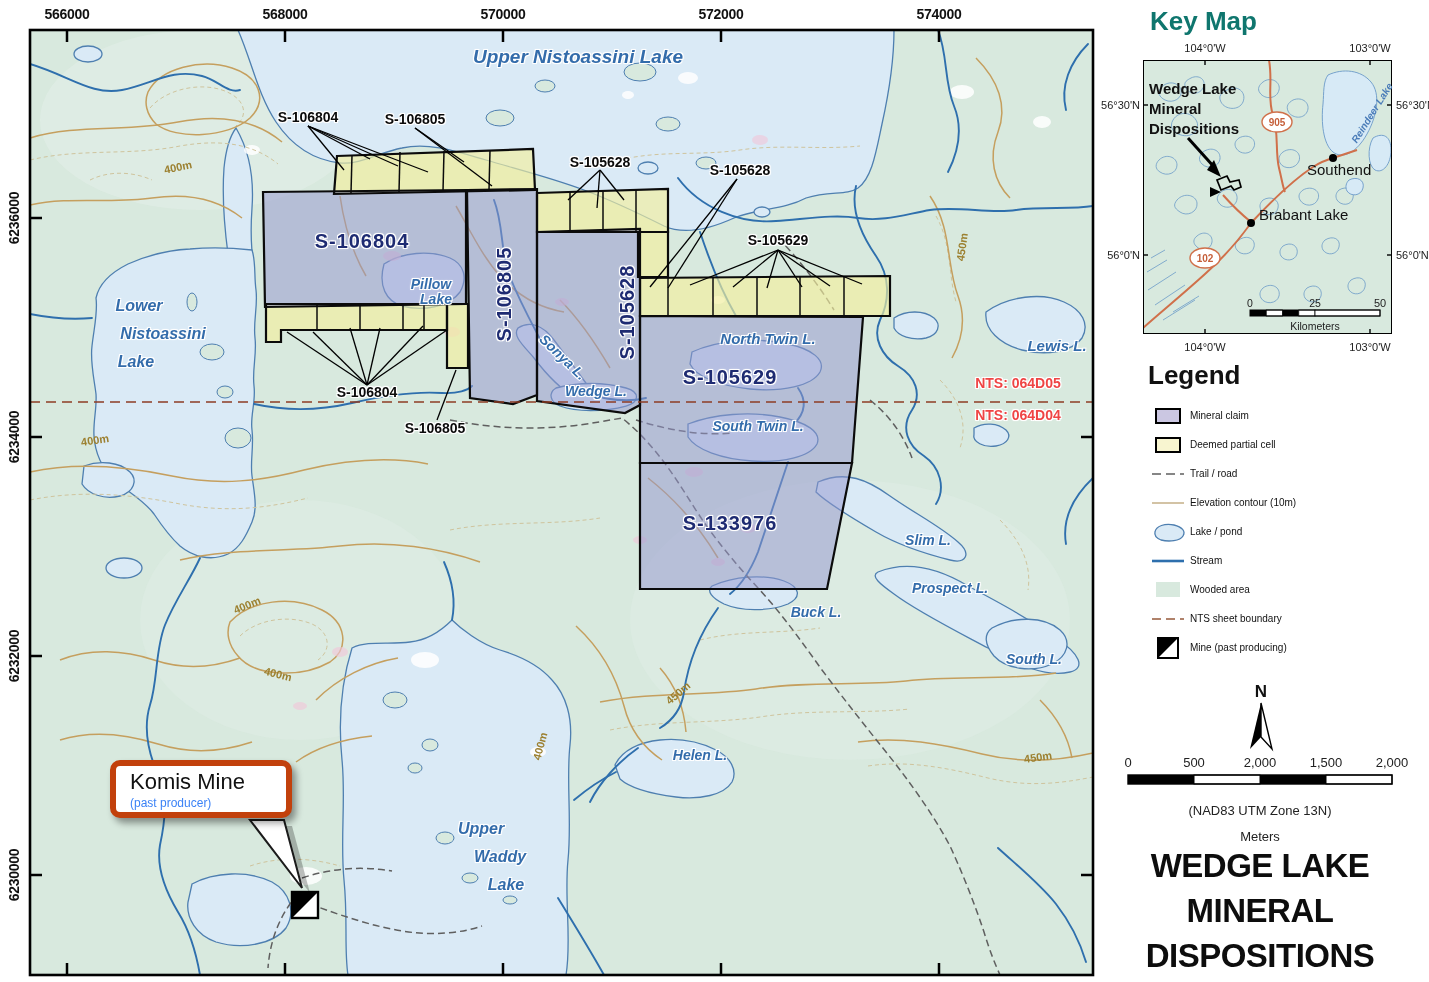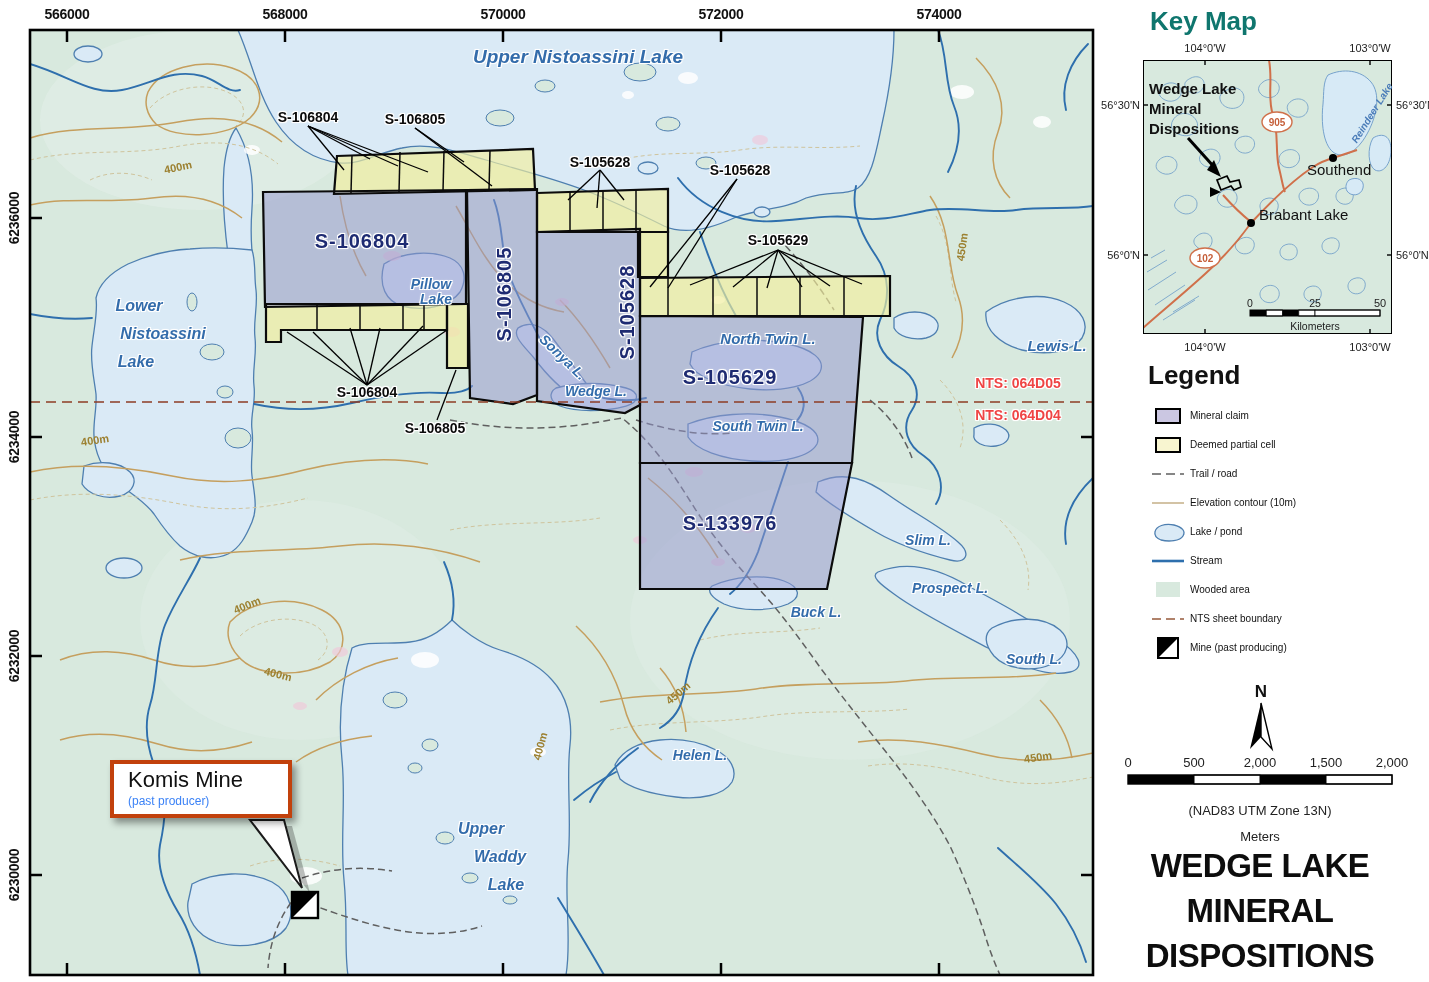--- a/index.html
+++ b/index.html
@@ -14,22 +14,22 @@
   .claimlbl.vert{transform:translate(-50%,-50%) rotate(-90deg);}
   .leaderlbl{position:absolute;font-size:14px;font-weight:700;color:#0b0b0b;transform:translate(-50%,-50%);white-space:nowrap;z-index:5;}
   .lake{position:absolute;font-weight:700;font-style:italic;color:#336cab;transform:translate(-50%,-50%);white-space:nowrap;z-index:5;}
   .nts{position:absolute;font-size:14px;font-weight:700;color:#ef4444;transform:translate(-50%,-50%);white-space:nowrap;z-index:5;}
   .contourlbl{position:absolute;font-size:11px;font-weight:700;color:#9c8030;transform:translate(-50%,-50%);white-space:nowrap;z-index:4;}
   .panel-title{position:absolute;font-size:26px;font-weight:700;color:#0f766e;white-space:nowrap;z-index:5;}
   .km-lab{position:absolute;font-size:11px;color:#222;transform:translate(-50%,-50%);white-space:nowrap;z-index:5;}
   .km-ann{position:absolute;font-size:15px;font-weight:700;color:#111;white-space:nowrap;z-index:5;}
   .km-town{position:absolute;font-size:15px;font-weight:400;color:#111;white-space:nowrap;z-index:5;}
   .km-shield{position:absolute;font-size:10px;font-weight:700;color:#c55f3a;transform:translate(-50%,-50%);z-index:6;}
-  .callout{position:absolute;left:110px;top:760px;width:182px;height:58px;background:#fff;border:4px solid #c2410c;
-           border-radius:0;z-index:6;box-shadow:4px 5px 7px rgba(0,0,0,0.40);padding:4px 0 0 14px;box-sizing:border-box;}
+  .callout{position:absolute;left:110px;top:760px;width:182px;height:58px;background:#fff;border:6px solid #c2410c;
+           border-radius:10px;z-index:6;box-shadow:4px 5px 7px rgba(0,0,0,0.40);padding:4px 0 0 14px;box-sizing:border-box;}
   .callout .t1{font-size:22px;color:#111;line-height:24px;}
   .callout .t2{font-size:12px;color:#3b82f6;line-height:18px;}
   .legend{position:absolute;left:1146px;top:360px;width:286px;z-index:5;}
   .legend h2{margin:0 0 10px 2px;font-size:26px;font-weight:700;color:#111;}
   .lg-row{display:flex;align-items:center;height:29px;}
   .lg-swatch{width:44px;display:flex;justify-content:center;align-items:center;flex:0 0 44px;}
   .lg-label{font-size:10px;color:#111;white-space:nowrap;}
   .sw-box{width:26px;height:16px;border:2px solid #000;box-sizing:border-box;}
   .sw-wood{width:24px;height:15px;}
   .title-block{position:absolute;left:1100px;top:843px;width:320px;text-align:center;z-index:5;}

